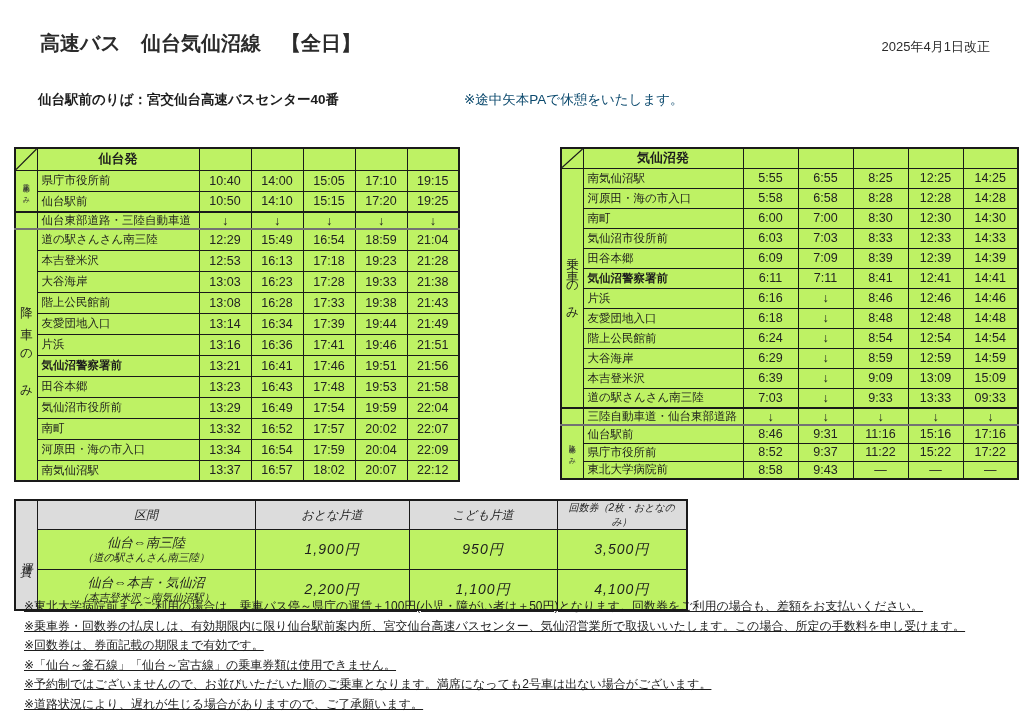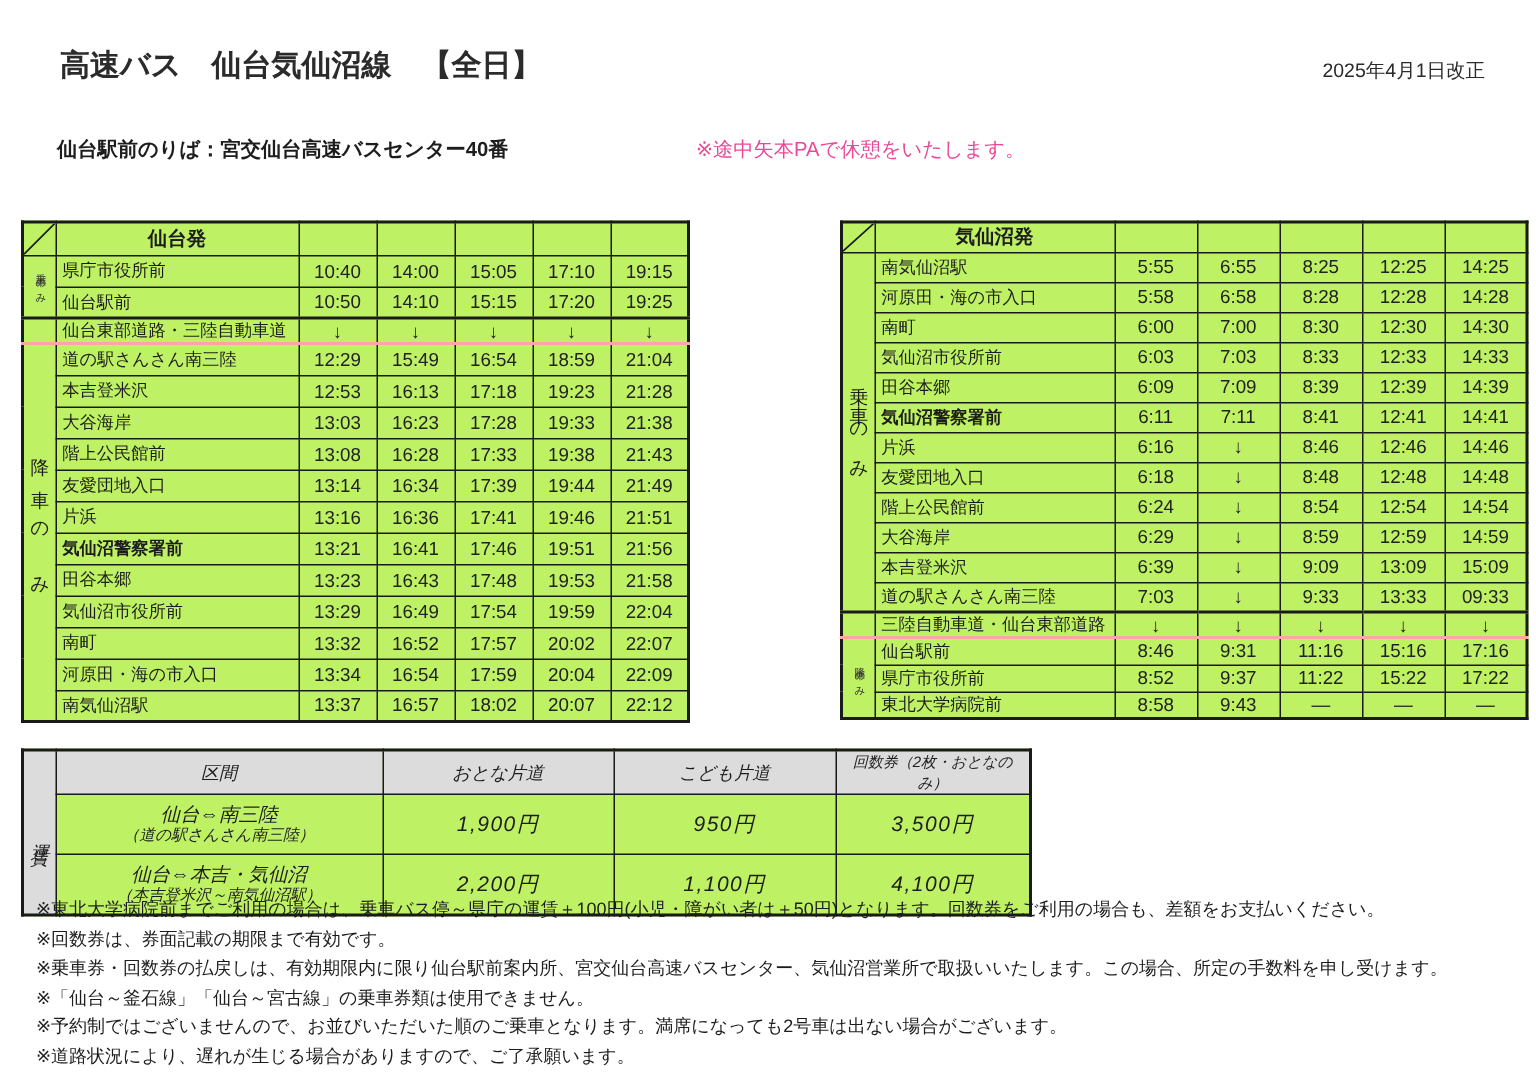--- a/index.html
+++ b/index.html
@@ -2,37 +2,37 @@
 <html><head>
 <meta charset="utf-8">
 <style>
   html,body{margin:0;padding:0;background:#fff;}
   .page{position:relative;width:1024px;height:724px;background:#ffffff;overflow:hidden;
         font-family:"Liberation Sans","DejaVu Sans",sans-serif;color:#1d1d1d;}
 
   .title{position:absolute;left:40px;top:30px;font-size:20px;font-weight:bold;color:#2b2b2b;}
   .revision{position:absolute;top:38px;right:34px;font-size:13px;color:#2b2b2b;}
   .boarding{position:absolute;left:38px;top:91px;font-size:13.5px;font-weight:bold;color:#1d1d1d;text-align:right;}
-  .restnote{position:absolute;left:464px;top:91px;font-size:13.5px;color:#ec4899;}
+  .restnote{position:absolute;left:464px;top:91px;font-size:13.5px;color:#0c4a6e;}
 
   table{border-collapse:collapse;table-layout:fixed;position:absolute;background:#bef264;}
   .tt{border:2px solid #1a1a1a;}
   .tt td{border:1px solid #1a1a1a;padding:0 4px;font-size:11.5px;white-space:nowrap;overflow:hidden;vertical-align:middle;}
   .tt .tm{text-align:center;font-size:12.5px;padding:0 2px;color:#222;}
   .tt .st{text-align:left;margin-top:12px;}
   .tt .bold{font-weight:bold;}
   .tt .tblhead{text-align:center;font-weight:bold;font-size:13px;}
   .corner{padding:0;position:relative;}
   .corner svg{position:absolute;left:0;top:0;width:100%;height:100%;display:block;}
   .side{padding:0;text-align:center;vertical-align:middle;}
   .vert{writing-mode:vertical-rl;text-orientation:upright;display:inline-block;line-height:1;}
   .side-tiny .vert{font-size:7px;letter-spacing:2px;color:#333;}
   .side-bigL .vert{font-size:12.5px;letter-spacing:22px;}
   .side-bigR .vert{font-size:12.5px;letter-spacing:12px;}
-  .hwy td{border-top:2px solid #1a1a1a;border-bottom:2px solid #fca5a5;}
+  .hwy td{border-top:2px solid #1a1a1a;border-bottom:2px solid #737373;}
   .hwylabel{font-size:9px;}
   .arr{font-size:11px;}
 
   .sendai{left:14px;top:147px;}
   .sendai .sec-hdr tr{height:22px;}
   .sendai tbody.rows-21 tr{height:21px;}
   .sendai .hwy{height:17px;}
 
   .kesennuma{left:560px;top:147px;}
   .kesennuma .sec-hdr tr{height:20px;}
@@ -45,21 +45,21 @@
   .fhdr td{background:#dcdcdc;height:22px;font-size:12px;}
   .fhdr .fsmall{font-size:10px;padding:0 1px;}
   .fare .fside{background:#dcdcdc;padding:0;}
   .fside .vert{font-size:12px;letter-spacing:3px;}
   .frow td{height:37px;}
   .fmain{font-size:13px;line-height:16px;}
   .fsub{font-size:10.5px;line-height:13px;}
   .fval{font-size:14px;letter-spacing:1px;}
 
   .notes{position:absolute;left:24px;top:597px;font-size:12px;line-height:19.6px;color:#1d1d1d;}
-  .notes div{white-space:nowrap;}
+  .notes div{white-space:nowrap;text-decoration:underline;}
 </style>
 </head>
 <body>
 
 <div class="page">
 
   <div class="title">高速バス　仙台気仙沼線　【全日】</div>
   <div class="revision">2025年4月1日改正</div>
   <div class="boarding">仙台駅前のりば：宮交仙台高速バスセンター40番</div>
   <div class="restnote">※途中矢本PAで休憩をいたします。</div>
@@ -418,20 +418,20 @@
         </td>
         <td class="fval">2,200円</td>
         <td class="fval">1,100円</td>
         <td class="fval">4,100円</td>
       </tr>
     </tbody>
   </table>
 
   <div class="notes">
     <div>※東北大学病院前までご利用の場合は、乗車バス停～県庁の運賃＋100円(小児・障がい者は＋50円)となります。回数券をご利用の場合も、差額をお支払いください。</div>
+    <div>※乗車券・回数券の払戻しは、有効期限内に限り仙台駅前案内所、宮交仙台高速バスセンター、気仙沼営業所で取扱いいたします。この場合、所定の手数料を申し受けます。</div>
     <div>※回数券は、券面記載の期限まで有効です。</div>
-    <div>※乗車券・回数券の払戻しは、有効期限内に限り仙台駅前案内所、宮交仙台高速バスセンター、気仙沼営業所で取扱いいたします。この場合、所定の手数料を申し受けます。</div>
     <div>※「仙台～釜石線」「仙台～宮古線」の乗車券類は使用できません。</div>
     <div>※予約制ではございませんので、お並びいただいた順のご乗車となります。満席になっても2号車は出ない場合がございます。</div>
     <div>※道路状況により、遅れが生じる場合がありますので、ご了承願います。</div>
   </div>
 
 </div>
 
 </body></html>

